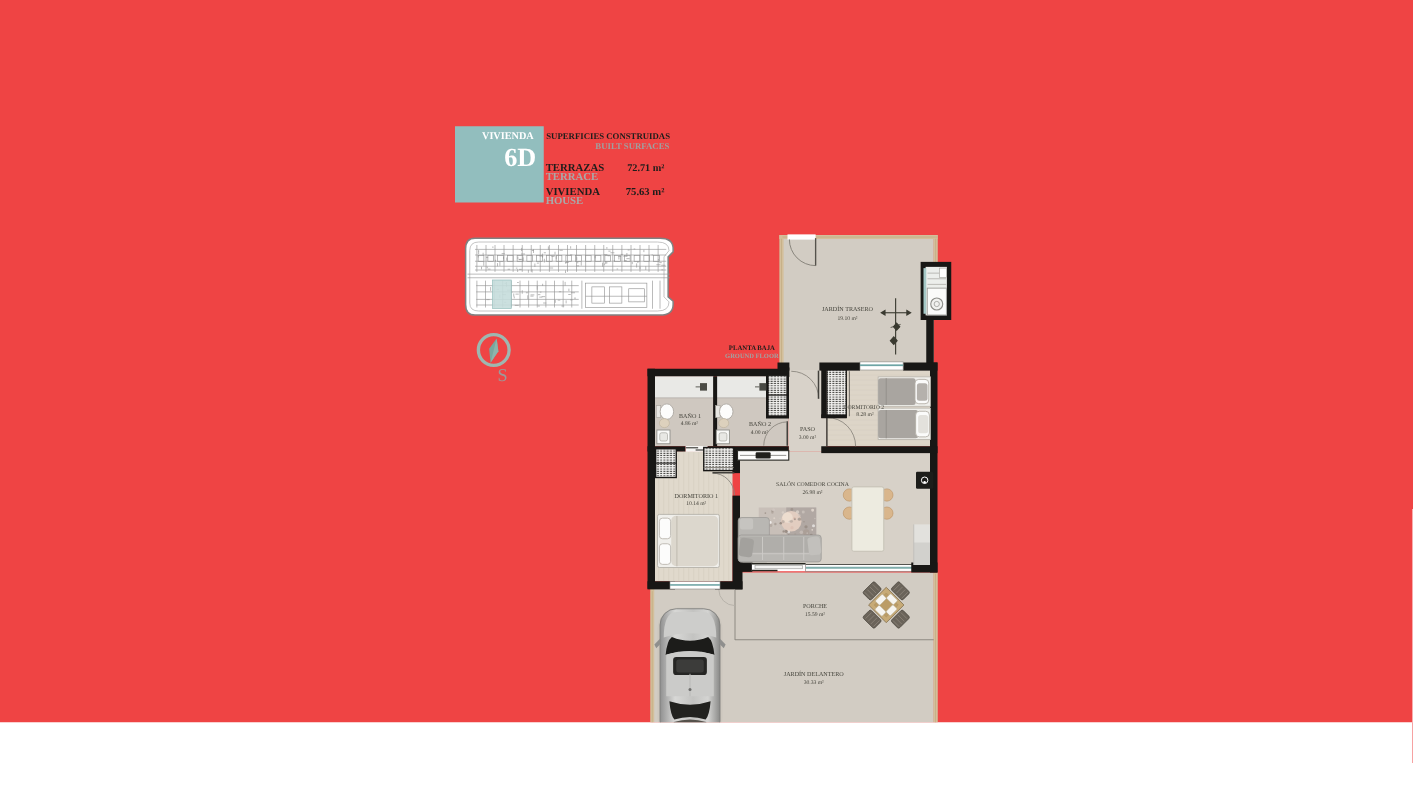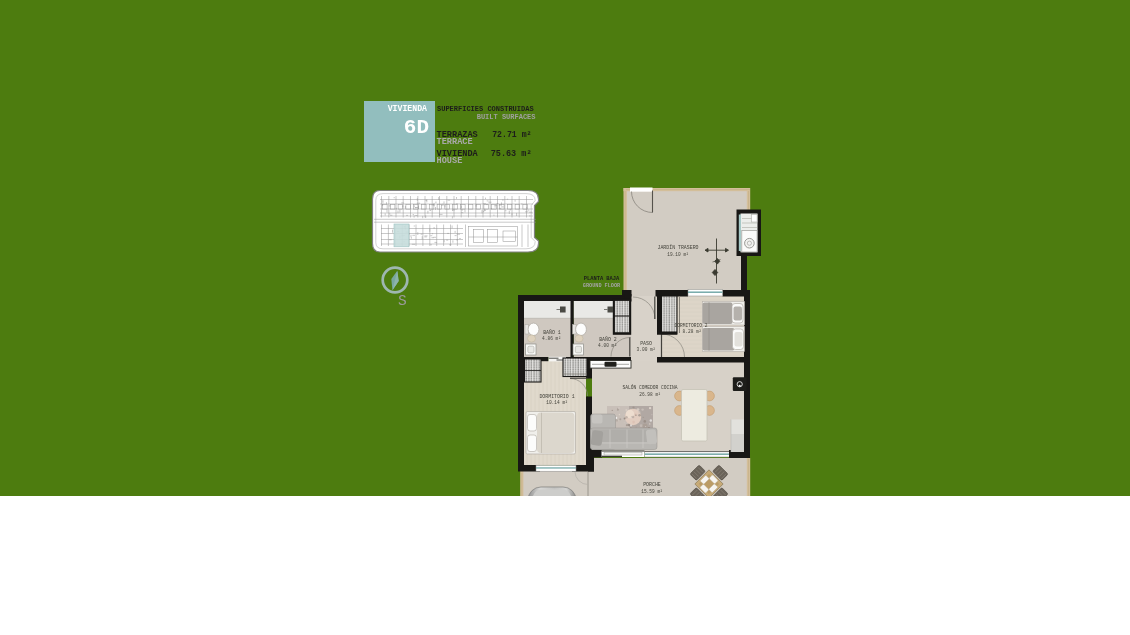--- a/index.html
+++ b/index.html
@@ -1,17 +1,17 @@
 <!DOCTYPE html>
 <html><head>
 <meta charset="utf-8">
 <style>
   html,body{margin:0;padding:0;background:#ffffff;}
-  .page{position:relative;width:1130px;height:496px;background:#4d7c0f;overflow:hidden;
-        font-family:Liberation Mono, monospace;}
+  .page{position:relative;width:1130px;height:578px;background:#ef4444;overflow:hidden;
+        font-family:Liberation Serif, serif;}
   svg{position:absolute;left:0;top:0;}
 </style>
 </head>
 <body>
 <div class="page">
 <svg width="1130" height="635" viewBox="0 0 1130 635">
   <defs>
     <pattern id="hatch" width="2.6" height="1.8" patternUnits="userSpaceOnUse">
       <rect width="2.6" height="1.8" fill="#f2f1ef"></rect>
       <rect x="0.3" y="0.45" width="1.6" height="0.75" fill="#33332f"></rect>

